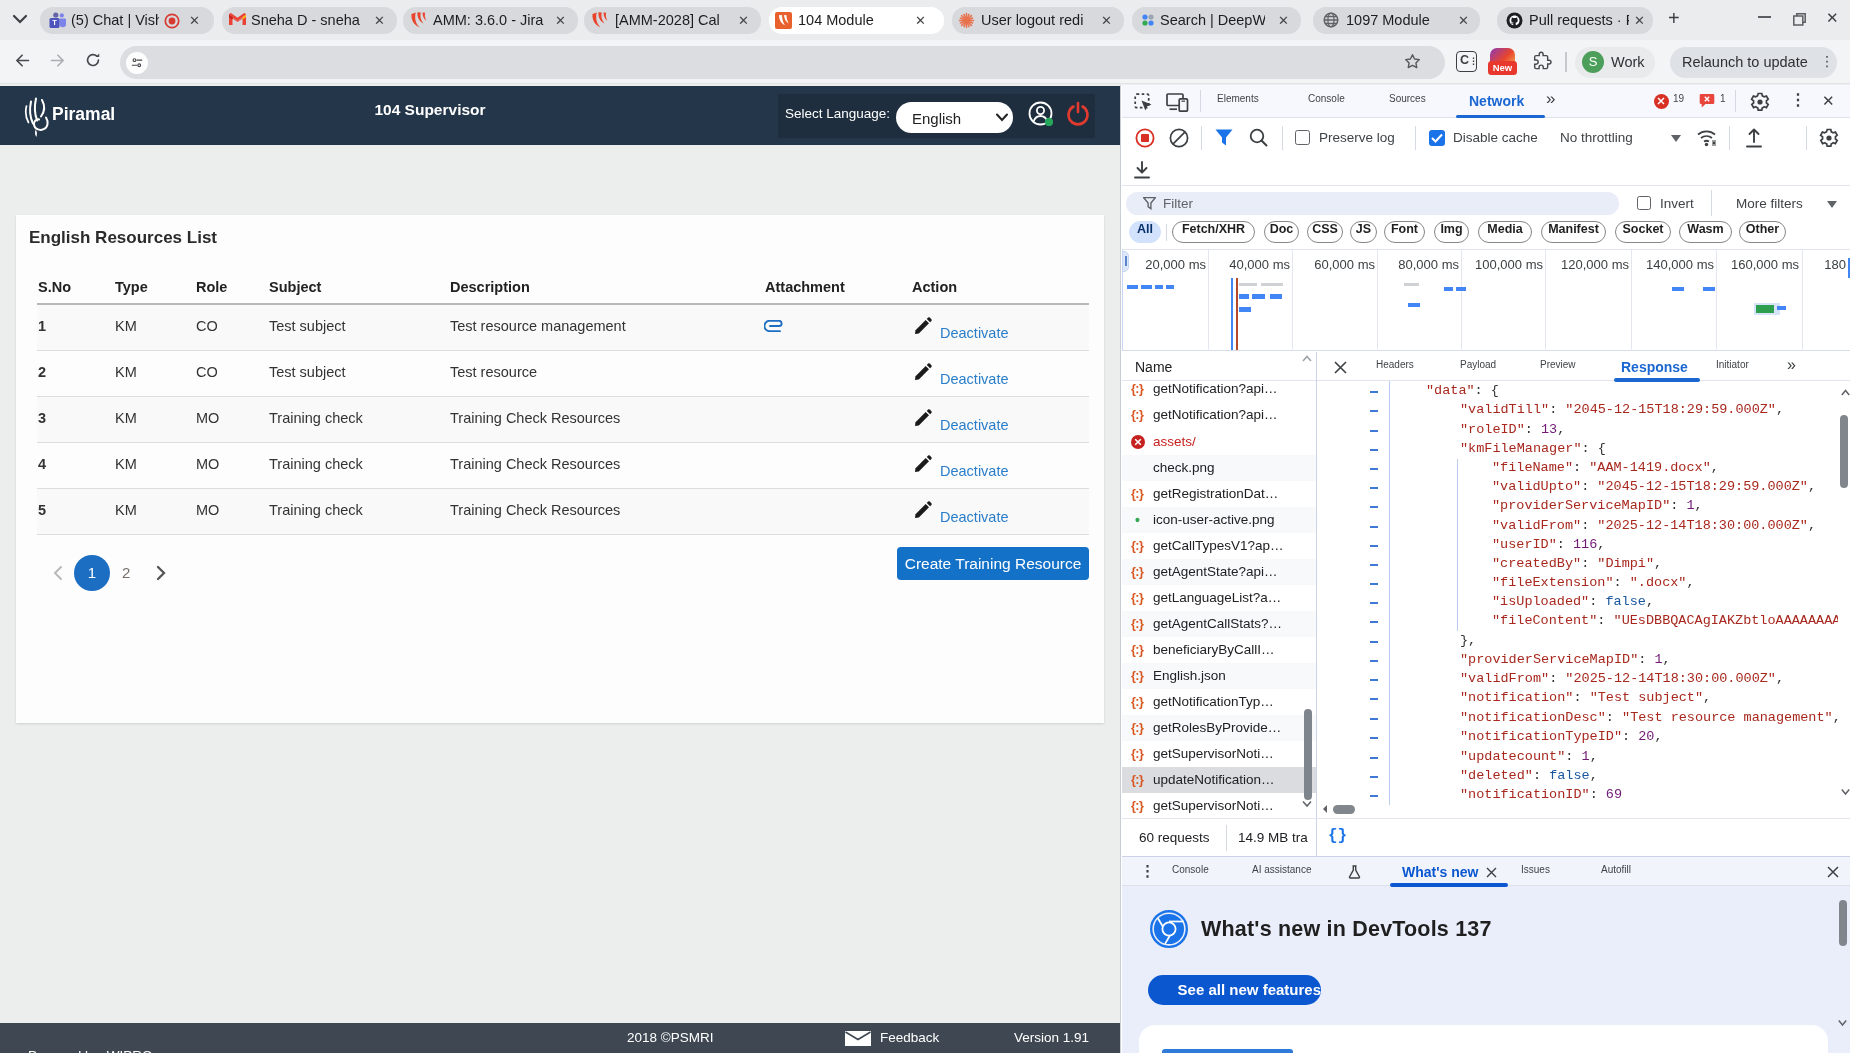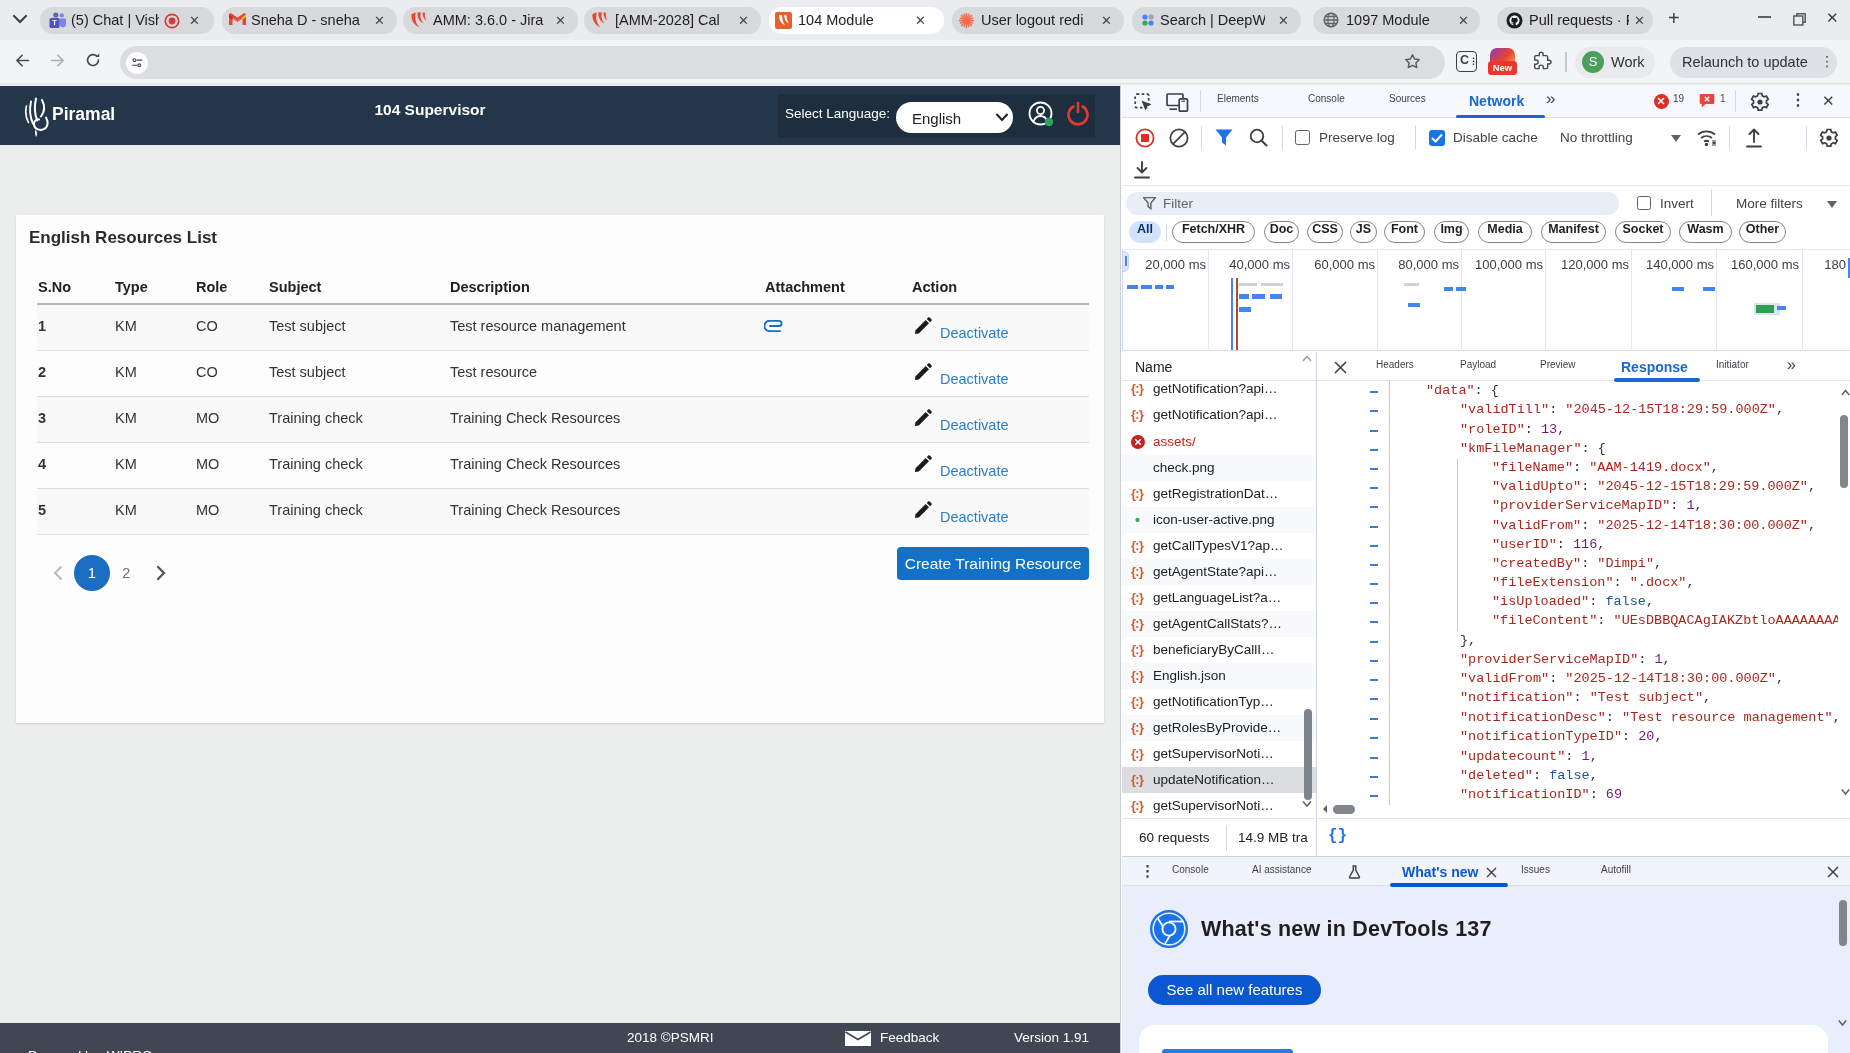--- a/index.html
+++ b/index.html
@@ -681,21 +681,21 @@
         <circle cx="24" cy="24" r="19" fill="#1a73e8"></circle>
         <g stroke="#fff" stroke-width="2.2" fill="none">
           <path d="M24 14.5 L42.5 14.5"></path>
           <path d="M19.5 26.5 L10 10.5"></path>
           <path d="M28.3 26.8 L19 42.8"></path>
         </g>
         <circle cx="24" cy="24" r="9.5" fill="#fff"></circle>
         <circle cx="24" cy="24" r="7.2" fill="#1a73e8"></circle>
       </svg>
     <div class="abs" style="left:79px;top:60px;font-size:21.5px;font-weight:bold;color:#1f1f1f;letter-spacing:0.2px">What's new in DevTools 137</div>
-    <div class="abs" style="left:26px;top:118px;width:173px;height:30px;border-radius:15px;background:#0b57d0;color:#fff;font-size:15px;font-weight:normal;text-align:center;line-height:30px">See all new features</div>
+    <div class="abs" style="left:26px;top:118px;width:173px;height:30px;border-radius:15px;background:#0b57d0;color:#fff;font-size:15px;font-weight:bold;text-align:right;line-height:30px">See all new features</div>
     <div class="abs" style="left:17px;top:168px;width:689px;height:29px;background:#fff;border-radius:16px 16px 0 0"></div>
     <div class="abs" style="left:40px;top:192px;width:131px;height:5px;background:#2f7bda;border-radius:3px 3px 0 0"></div>
 
     <div class="abs" style="left:717px;top:43px;width:8px;height:46px;border-radius:4px;background:#80868b"></div>
     <svg class="abs" style="left:716px;top:162px" width="9" height="8" viewBox="0 0 9 8">
         <path d="M0.8 1.5 L4.5 6 L8.2 1.5" fill="none" stroke="#5f6368" stroke-width="1.5"></path>
       </svg>
   </div>
 </div>
 

